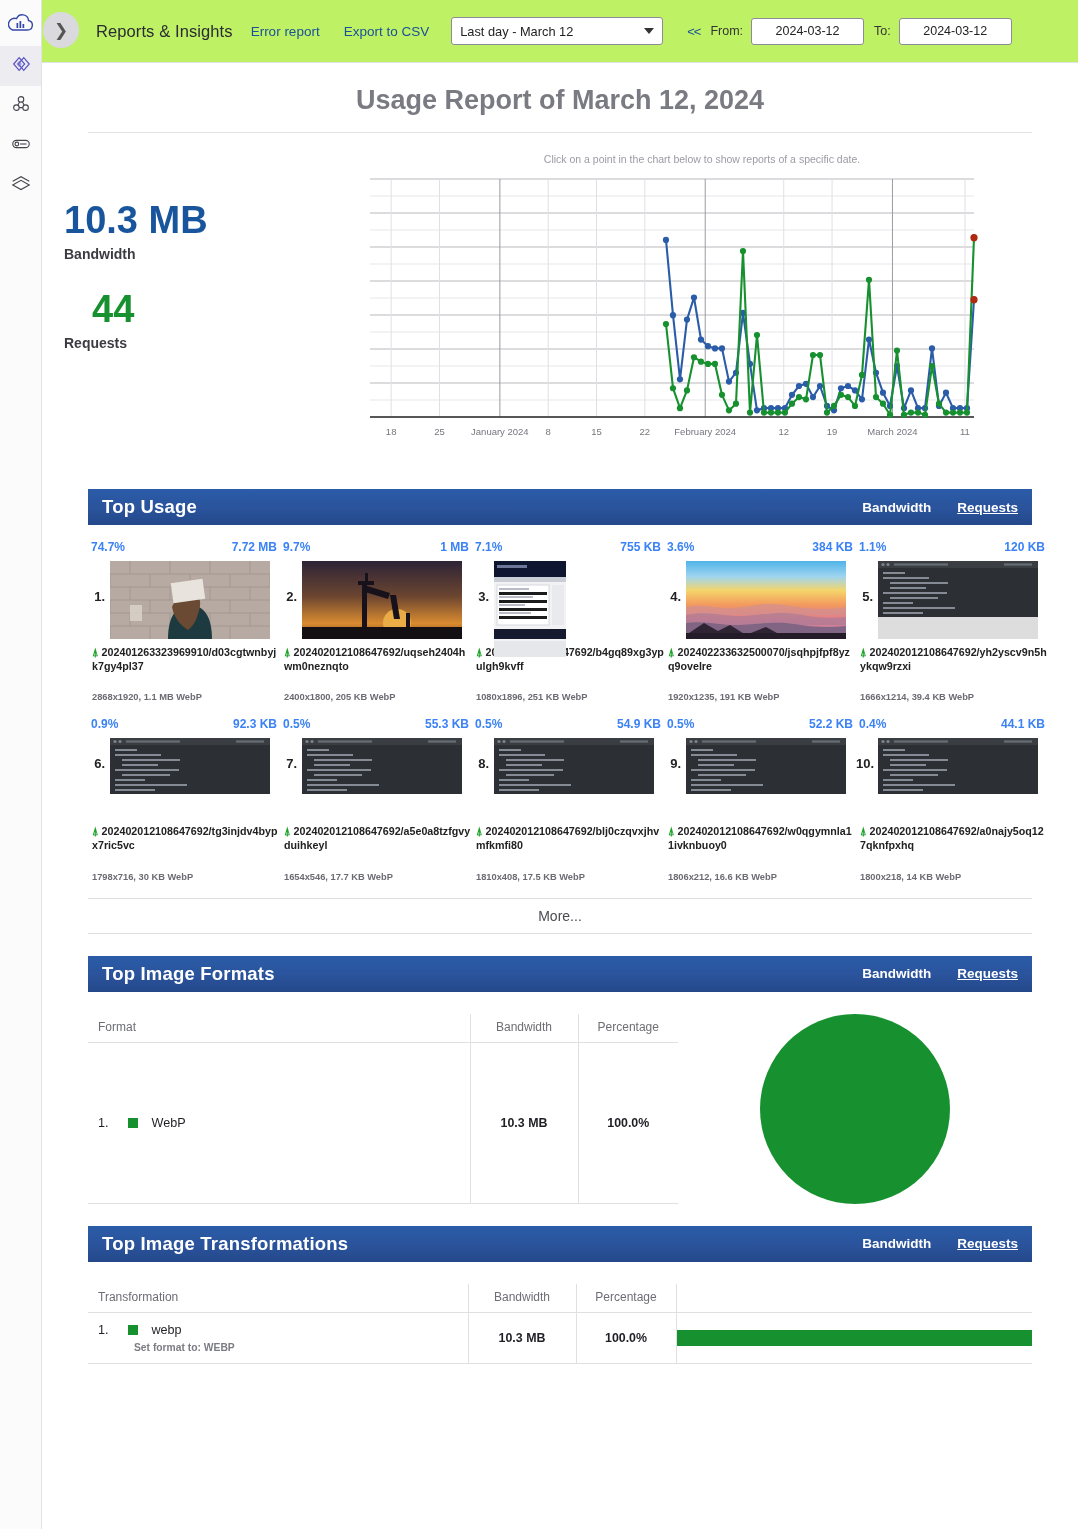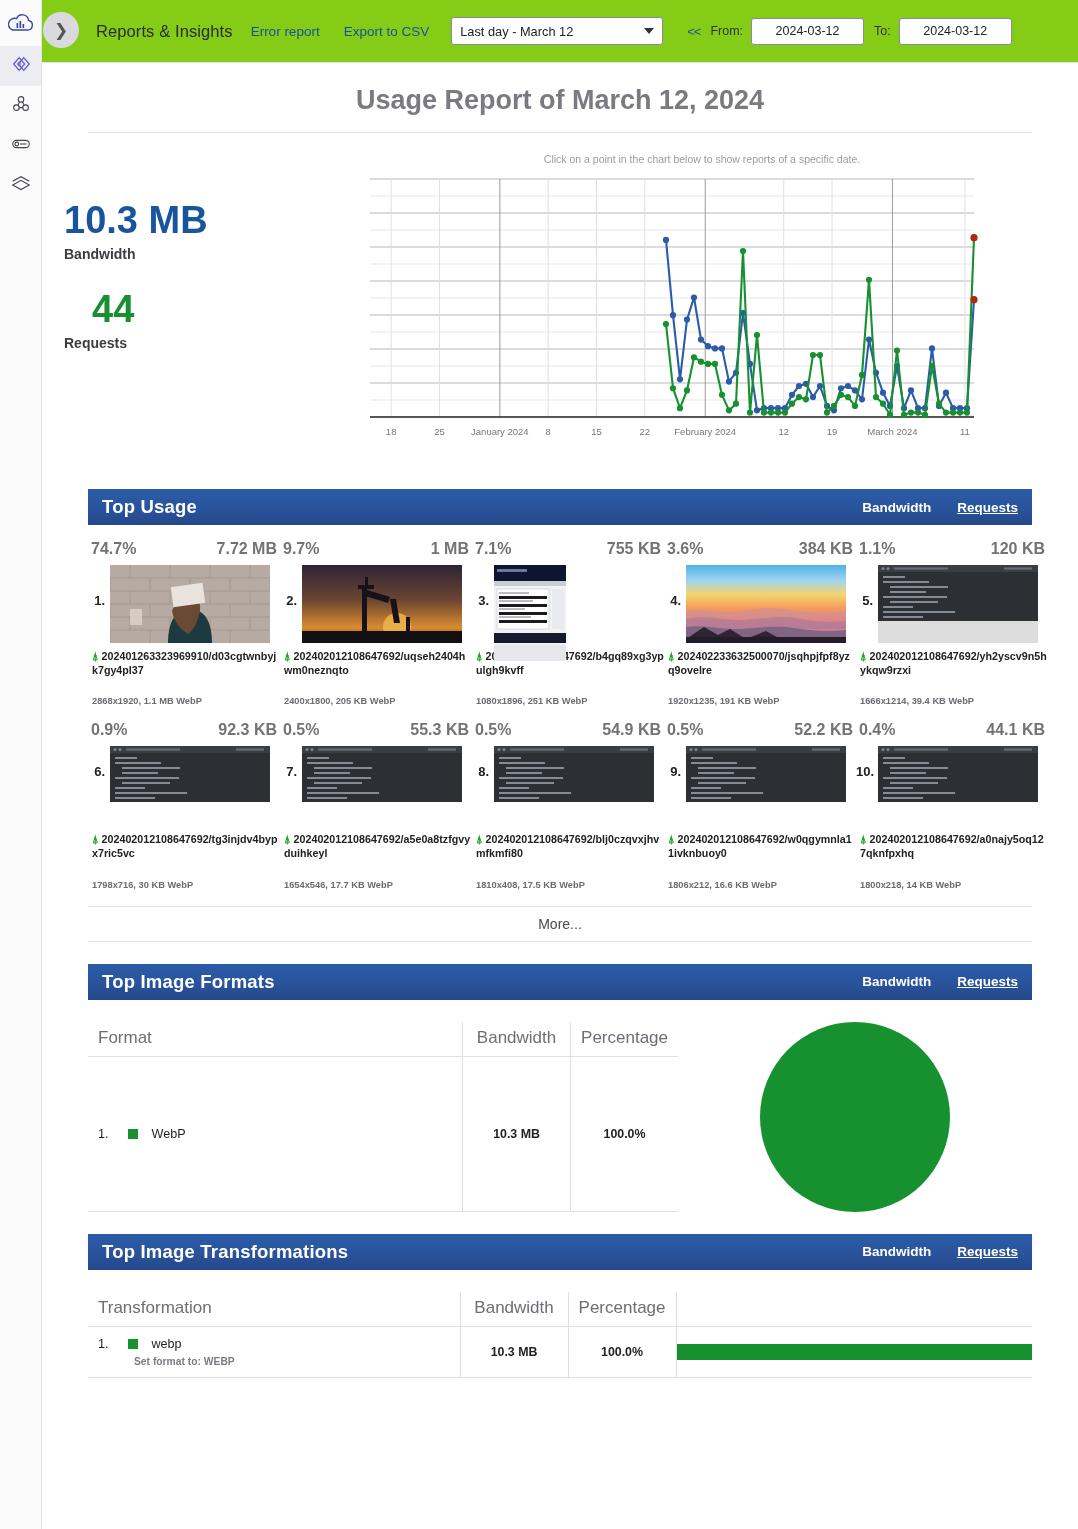--- a/index.html
+++ b/index.html
@@ -23,21 +23,21 @@
   }
   #rail .railitem {
     height:40px; display:flex; align-items:center; justify-content:center;
     cursor:pointer;
   }
   #rail .railitem.active { background:#ececf1; }
 
   
   #topbar {
     position:absolute; left:42px; top:0; width:1036px; height:63px;
-    background:#84cc16; border-bottom:1px solid #e2e2e6;
+    background:#bef264; border-bottom:1px solid #e2e2e6;
     display:flex; align-items:center; padding-left:14px; gap:0px;
   }
   #collapse {
     position:absolute; left:43px; top:12px; width:36px; height:36px;
     border-radius:50%; background:#d9d9de;
     display:flex; align-items:center; justify-content:center;
     color:#555; font-size:17px; cursor:pointer; z-index:5;
   }
   #topbar .apptitle {
     margin-left:40px; font-size:16.5px; color:#2b2b33; letter-spacing:.1px;
@@ -103,39 +103,39 @@
   .panelhead h2 { margin:0; font-size:18.5px; font-weight:bold; letter-spacing:.2px; }
   .panelhead .spacer { flex:1; }
   .panelhead .hlink { font-size:13.5px; font-weight:bold; margin-left:26px; cursor:pointer; }
   .panelhead .hlink.active { text-decoration:underline; }
 
   
   .imgrow { display:flex; }
   .imgcell { width:192px; padding-top:14px; }
   .pctwrap { position:relative; background:transparent; }
   .pctwrap .inner { position:relative; display:flex; justify-content:space-between;
-    font-size:16px; font-weight:bold; color:#737373; padding:1px 3px; }
+    font-size:12px; font-weight:bold; color:#3b82f6; padding:1px 3px; }
   .thumbline { display:flex; align-items:flex-start; margin-top:6px; }
   .rankno { width:22px; font-size:13px; font-weight:bold; color:#222; padding-top:28px; text-align:right; padding-right:5px;}
   .thumb { width:160px; height:78px; background:#ddd; overflow:hidden; position:relative; }
   .cap { padding:6px 0 0 4px; width:192px; }
   .capname { font-size:10.7px; font-weight:bold; color:#222; line-height:1.28; word-break:break-all; }
   .capname .dl { color:#1ea32a; margin-right:3px; font-size:11px; }
   .capmeta { font-size:9.3px; font-weight:bold; color:#6b6b73; margin-top:19px; }
 
   #morebar {
     margin:16px 46px 0 46px; border-top:1px solid #e0e0e3; border-bottom:1px solid #e0e0e3;
     text-align:center; padding:9px 0; font-size:14px; color:#4a4a52; cursor:pointer;
   }
 
   
   .tblwrap { display:flex; padding-top:22px; }
   table.rpt { border-collapse:collapse; width:590px; }
   table.rpt th {
-    font-size:17px; font-weight:normal; color:#6d6d75; text-align:left;
+    font-size:12px; font-weight:normal; color:#6d6d75; text-align:left;
     padding:6px 10px 8px 10px; border-bottom:1px solid #e0e0e3;
   }
   table.rpt th.num, table.rpt td.num { text-align:center; }
   table.rpt td {
     font-size:12.6px; color:#1f1f25; padding:10px;
     border-bottom:1px solid #e0e0e3;
   }
   table.rpt td.num { font-weight:bold; font-size:12.4px; }
   table.rpt .colsep { border-left:1px solid #e0e0e3; }
   .swatch { display:inline-block; width:10px; height:10px; background:#17912f; margin:0 10px 0 16px; vertical-align:middle;}

